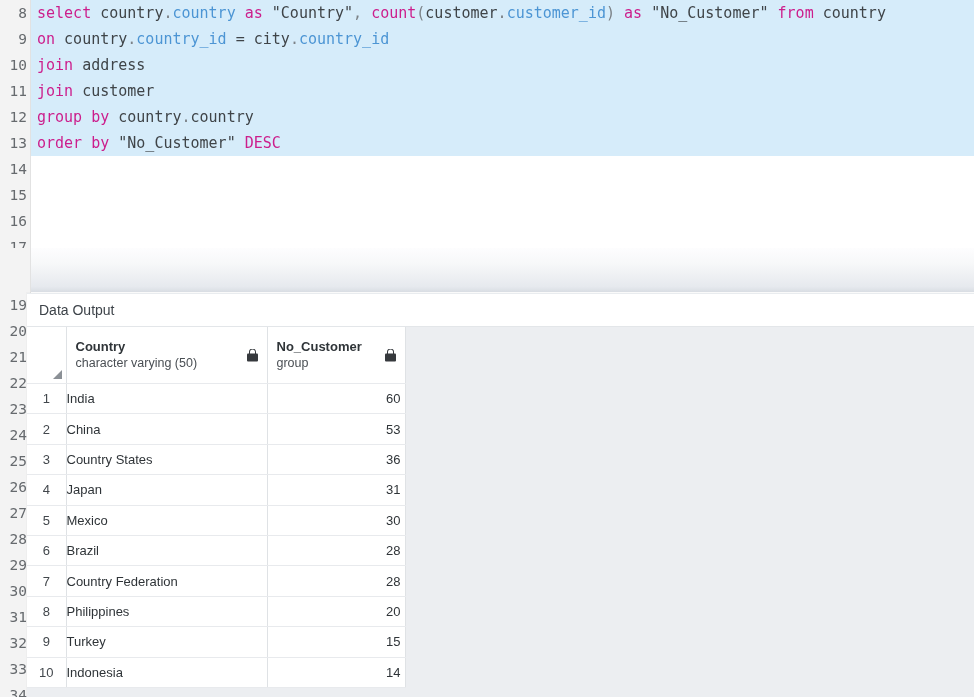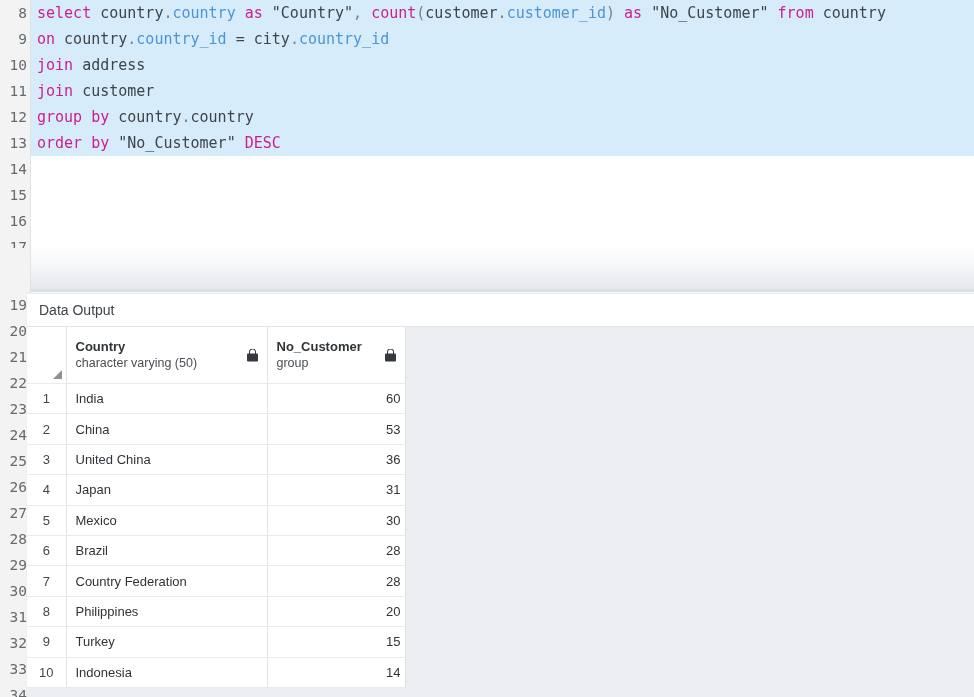--- a/index.html
+++ b/index.html
@@ -156,21 +156,20 @@
     border-radius: 1px;
   }
 
   tbody td { height: 30.4px; }
   .cell-rownum {
     text-align: center;
     font-size: 13px; color: #42474c;
   }
   .cell-text {
     text-align: left;
-    padding-left: 9px;
     font-size: 13px; color: #2f3438;
   }
   .cell-num {
     text-align: right;
     padding-right: 4px;
     font-size: 13px; color: #2f3438;
   }
 </style>
 </head>
 <body>
@@ -271,21 +270,21 @@
               <td class="cell-text">India</td>
               <td class="cell-num">60</td>
             </tr>
             <tr>
               <td class="cell-rownum">2</td>
               <td class="cell-text">China</td>
               <td class="cell-num">53</td>
             </tr>
             <tr>
               <td class="cell-rownum">3</td>
-              <td class="cell-text">United China</td>
+              <td class="cell-text">Country States</td>
               <td class="cell-num">36</td>
             </tr>
             <tr>
               <td class="cell-rownum">4</td>
               <td class="cell-text">Japan</td>
               <td class="cell-num">31</td>
             </tr>
             <tr>
               <td class="cell-rownum">5</td>
               <td class="cell-text">Mexico</td>

